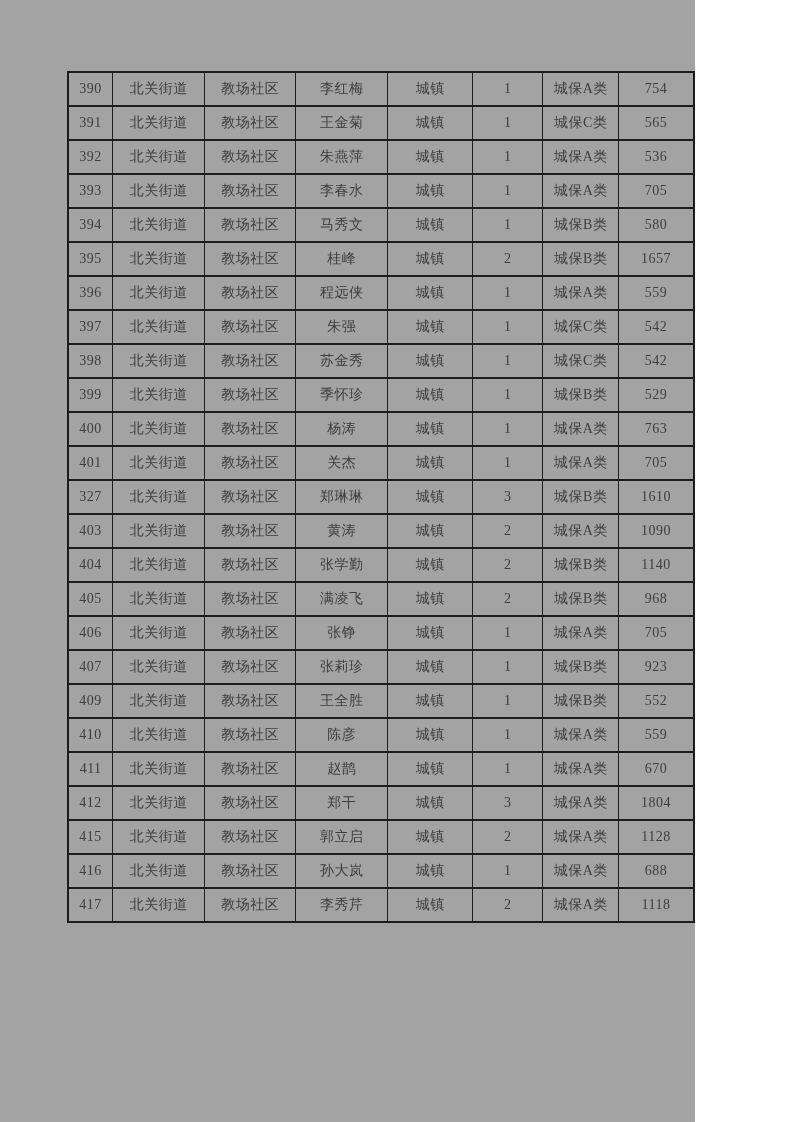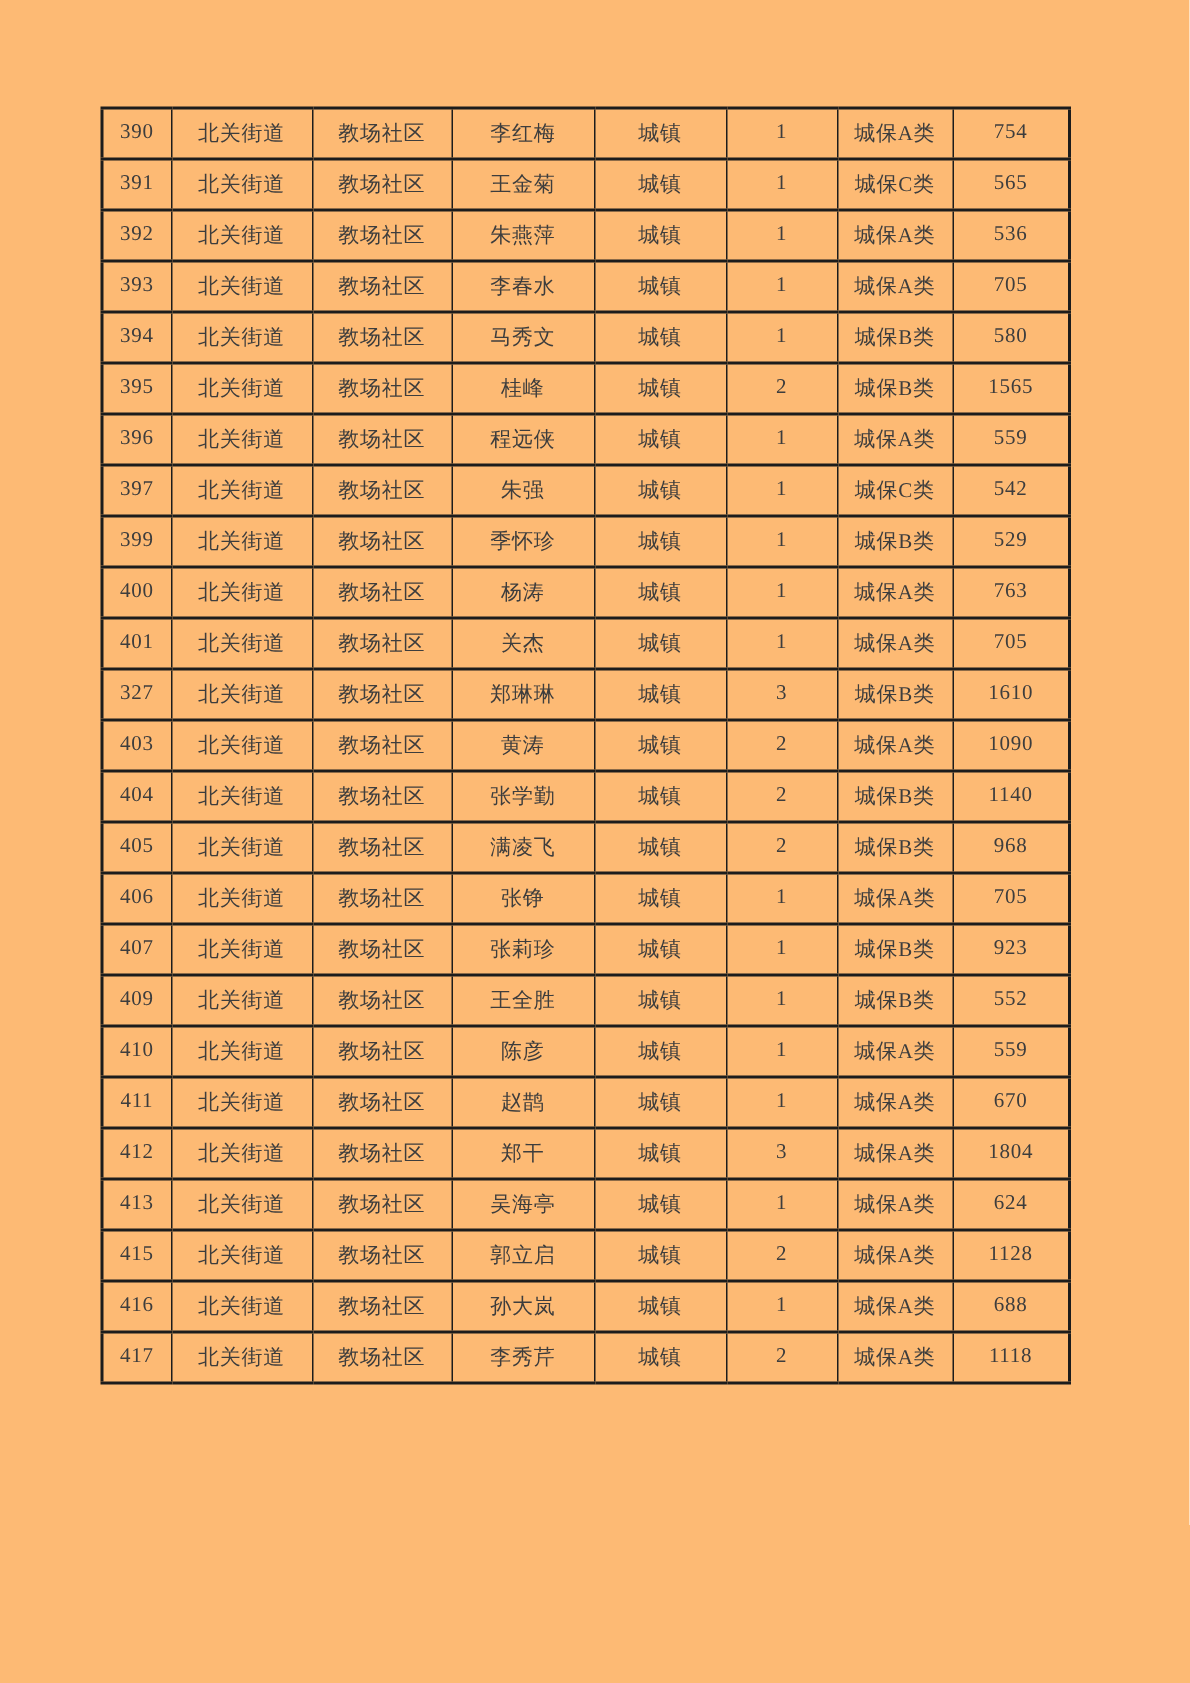--- a/index.html
+++ b/index.html
@@ -2,23 +2,23 @@
 <html lang="zh"><head>
 <meta charset="utf-8">
 <style>
   html, body {
     margin: 0;
     padding: 0;
     background: #ffffff;
   }
   .page {
     position: relative;
-    width: 793px;
+    width: 695px;
     height: 1122px;
-    background: #fdba74;
+    background: #a3a3a3;
     overflow: hidden;
     font-family: "Liberation Serif", "DejaVu Serif", serif;
   }
   table.records {
     position: absolute;
     left: 67px;
     top: 71px;
     border-collapse: collapse;
     table-layout: fixed;
     border: 2px solid #1c1c1c;
@@ -113,21 +113,21 @@
           <td>580</td>
         </tr>
         <tr>
           <td>395</td>
           <td>北关街道</td>
           <td>教场社区</td>
           <td>桂峰</td>
           <td>城镇</td>
           <td>2</td>
           <td>城保B类</td>
-          <td>1565</td>
+          <td>1657</td>
         </tr>
         <tr>
           <td>396</td>
           <td>北关街道</td>
           <td>教场社区</td>
           <td>程远侠</td>
           <td>城镇</td>
           <td>1</td>
           <td>城保A类</td>
           <td>559</td>
@@ -136,20 +136,30 @@
           <td>397</td>
           <td>北关街道</td>
           <td>教场社区</td>
           <td>朱强</td>
           <td>城镇</td>
           <td>1</td>
           <td>城保C类</td>
           <td>542</td>
         </tr>
         <tr>
+          <td>398</td>
+          <td>北关街道</td>
+          <td>教场社区</td>
+          <td>苏金秀</td>
+          <td>城镇</td>
+          <td>1</td>
+          <td>城保C类</td>
+          <td>542</td>
+        </tr>
+        <tr>
           <td>399</td>
           <td>北关街道</td>
           <td>教场社区</td>
           <td>季怀珍</td>
           <td>城镇</td>
           <td>1</td>
           <td>城保B类</td>
           <td>529</td>
         </tr>
         <tr>
@@ -264,30 +274,20 @@
         </tr>
         <tr>
           <td>412</td>
           <td>北关街道</td>
           <td>教场社区</td>
           <td>郑干</td>
           <td>城镇</td>
           <td>3</td>
           <td>城保A类</td>
           <td>1804</td>
-        </tr>
-        <tr>
-          <td>413</td>
-          <td>北关街道</td>
-          <td>教场社区</td>
-          <td>吴海亭</td>
-          <td>城镇</td>
-          <td>1</td>
-          <td>城保A类</td>
-          <td>624</td>
         </tr>
         <tr>
           <td>415</td>
           <td>北关街道</td>
           <td>教场社区</td>
           <td>郭立启</td>
           <td>城镇</td>
           <td>2</td>
           <td>城保A类</td>
           <td>1128</td>

